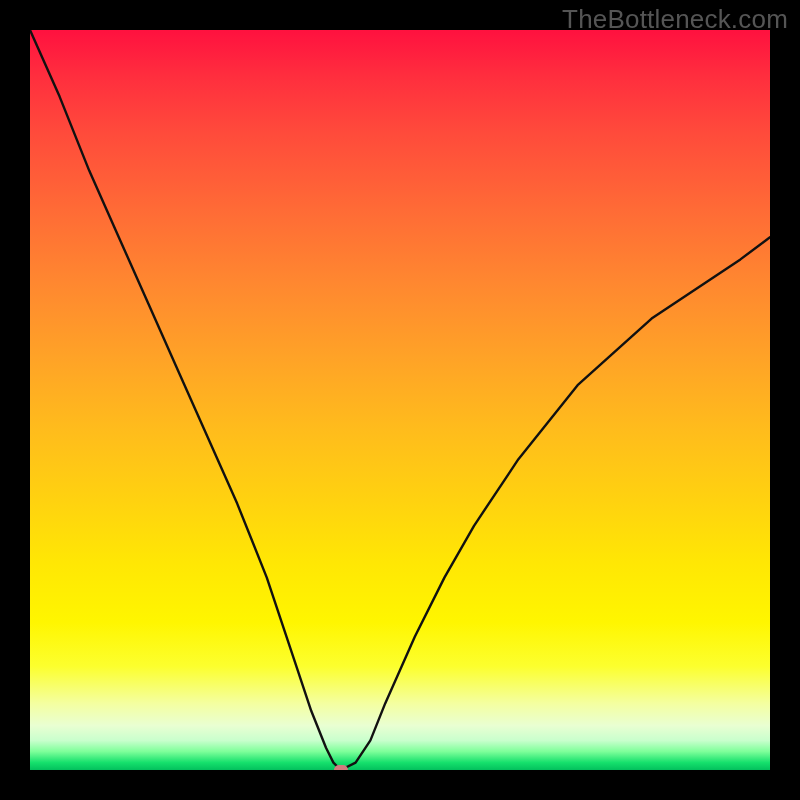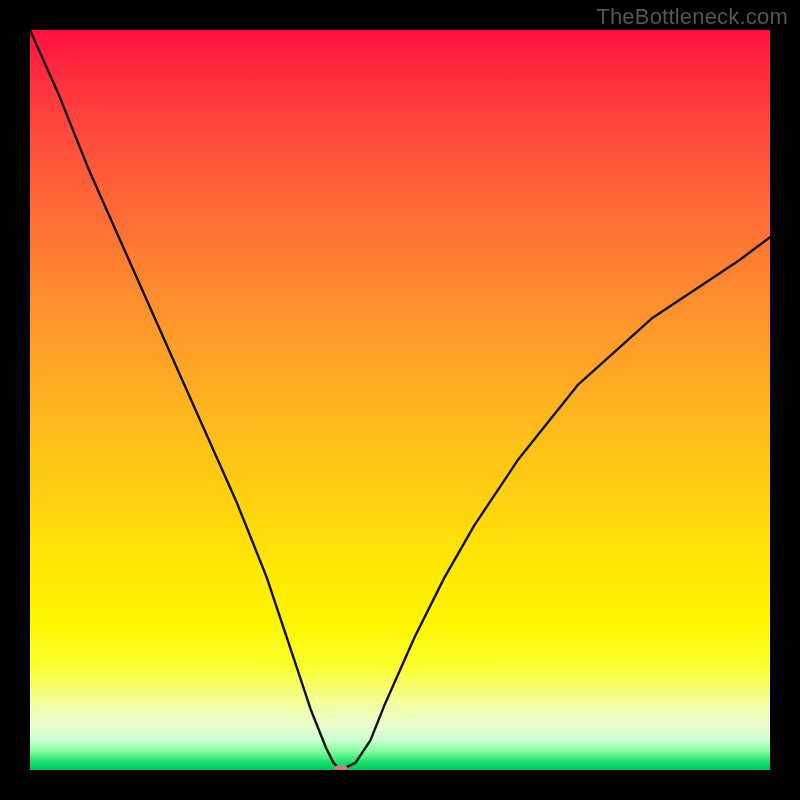--- a/index.html
+++ b/index.html
@@ -15,21 +15,21 @@
     position: relative;
     width: 800px;
     height: 800px;
     background: #000;
   }
   .watermark {
     position: absolute;
     top: 4px;
     right: 12px;
     color: #555;
-    font-size: 22px;
+    font-size: 26px;
     font-weight: 400;
     letter-spacing: 0.2px;
     z-index: 50;
   }
   .plot-area {
     position: absolute;
     left: 30px;
     top: 30px;
     width: 740px;
     height: 740px;

